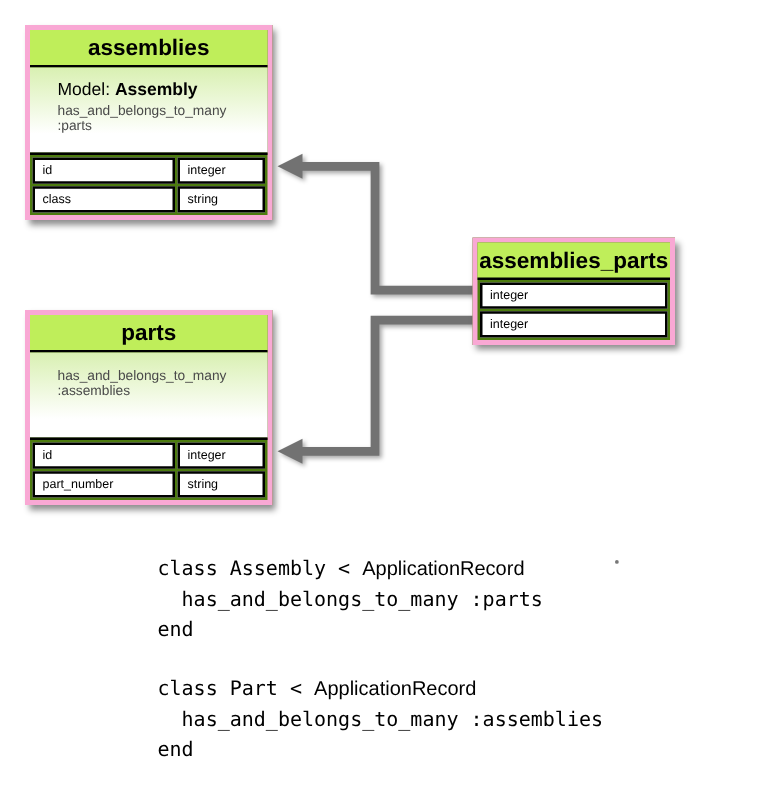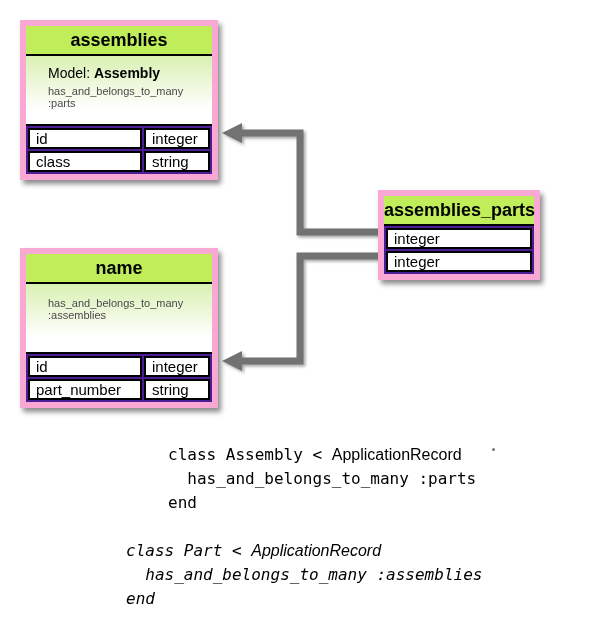--- a/index.html
+++ b/index.html
@@ -30,22 +30,22 @@
     stroke-width: 7;
   }
   .connectors polygon {
     fill: #727272;
     stroke: none;
   }
 
   
   .db-table {
     position: absolute;
-    background: #4c1d95;
-    border: 6px solid #f9a8d4;
+    background: #4d7c0f;
+    border: 4px solid #f9a8d4;
     box-shadow: 3px 4px 5px rgba(0,0,0,0.45);
     box-sizing: border-box;
   }
   .db-header {
     height: 28px;
     line-height: 28px;
     text-align: center;
     font-size: 18px;
     font-weight: bold;
     color: #000;
@@ -79,43 +79,43 @@
     display: flex;
     gap: 2px;
   }
   .db-cell {
     box-sizing: border-box;
     height: 21px;
     border: 2px solid #000;
     padding: 0 6px;
     display: flex;
     align-items: center;
-    font-size: 15px;
+    font-size: 10px;
     color: #000;
     background: #fff;
   }
   .db-cell.field { width: 114px; flex: none; }
   .db-cell.type  { flex: 1; }
 
   #table-assemblies       { left: 20px;  top: 20px;  width: 198px; }
   #table-parts            { left: 20px;  top: 248px; width: 198px; }
   #table-assemblies-parts { left: 378px; top: 190px; width: 162px; }
 
   
   .code-block {
     position: absolute;
     left: 126px;
     margin: 0;
     font-family: "DejaVu Sans Mono", monospace;
     font-size: 16px;
     line-height: 24px;
     color: #000;
   }
-  #code-block-1 { top: 443px; margin-left: 42px; }
-  #code-block-2 { top: 539px; font-style: italic; }
+  #code-block-1 { top: 443px; }
+  #code-block-2 { top: 539px; }
   .code-line { white-space: pre; }
   .superclass {
     font-family: "Liberation Sans", sans-serif;
     font-size: 16px;
   }
   .speck {
     position: absolute;
     left: 492px;
     top: 448px;
     width: 3px;
@@ -148,21 +148,21 @@
         <div class="db-cell type">integer</div>
       </div>
       <div class="db-row">
         <div class="db-cell field">class</div>
         <div class="db-cell type">string</div>
       </div>
     </div>
   </div>
 
   <div class="db-table" id="table-parts">
-    <div class="db-header">name</div>
+    <div class="db-header">parts</div>
     <div class="db-model">
       <div class="assoc-line">has_and_belongs_to_many :assemblies</div>
     </div>
     <div class="db-rows">
       <div class="db-row">
         <div class="db-cell field">id</div>
         <div class="db-cell type">integer</div>
       </div>
       <div class="db-row">
         <div class="db-cell field">part_number</div>

